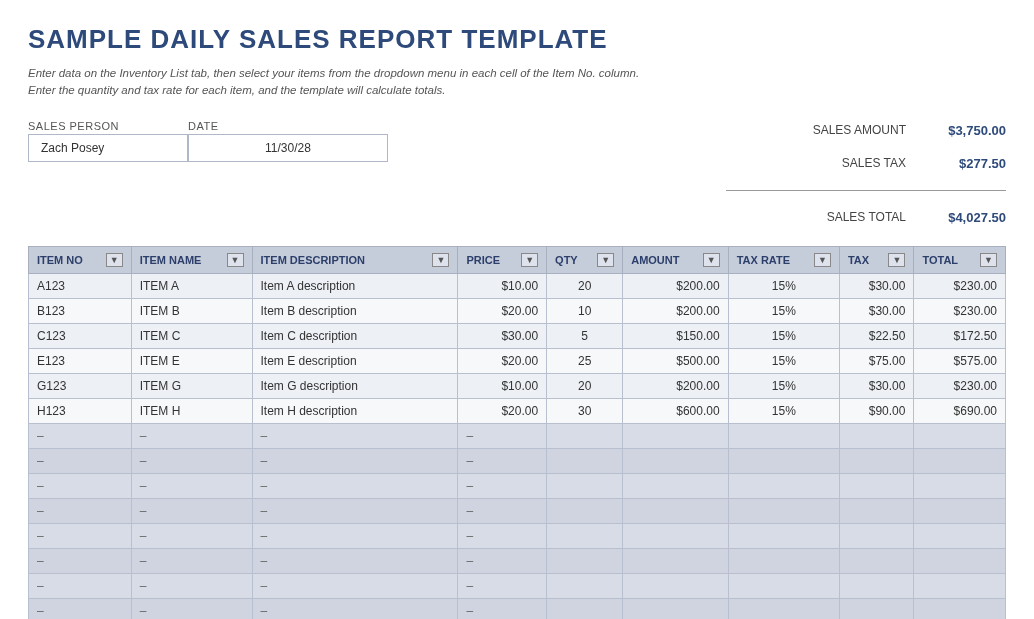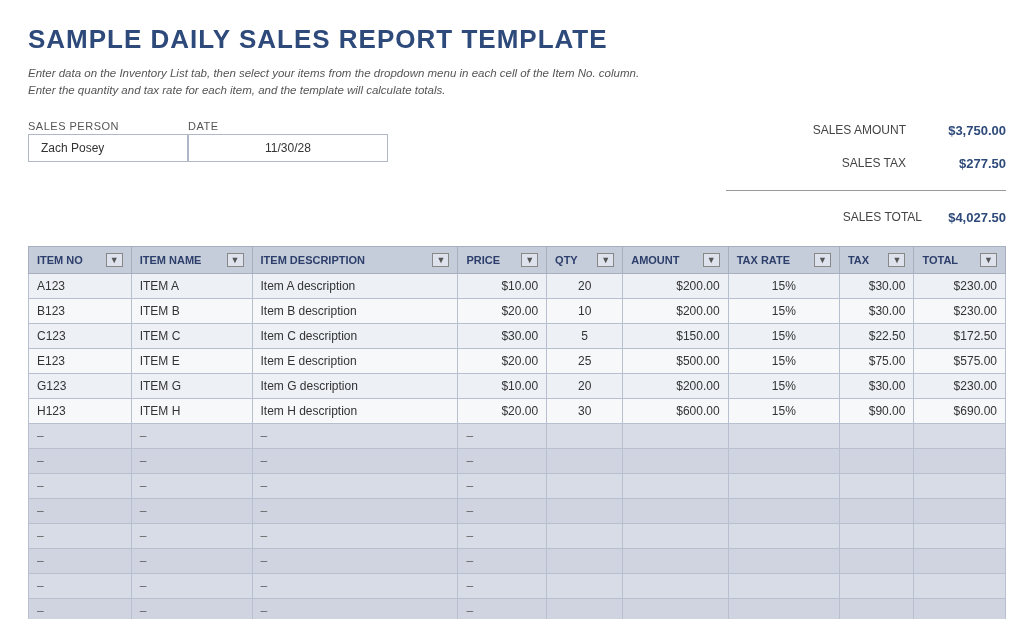--- a/index.html
+++ b/index.html
@@ -96,21 +96,21 @@
     .summary-total-row {
       display: flex;
       justify-content: flex-end;
       align-items: center;
       width: 100%;
       padding: 3px 0;
     }
     .summary-total-label {
       font-size: 12px;
       color: #444;
-      margin-right: 4px;
+      margin-right: 20px;
       text-align: right;
       min-width: 120px;
     }
     .summary-total-value {
       font-size: 13px;
       font-weight: 700;
       color: #2e4a7a;
       text-align: right;
       min-width: 80px;
     }

